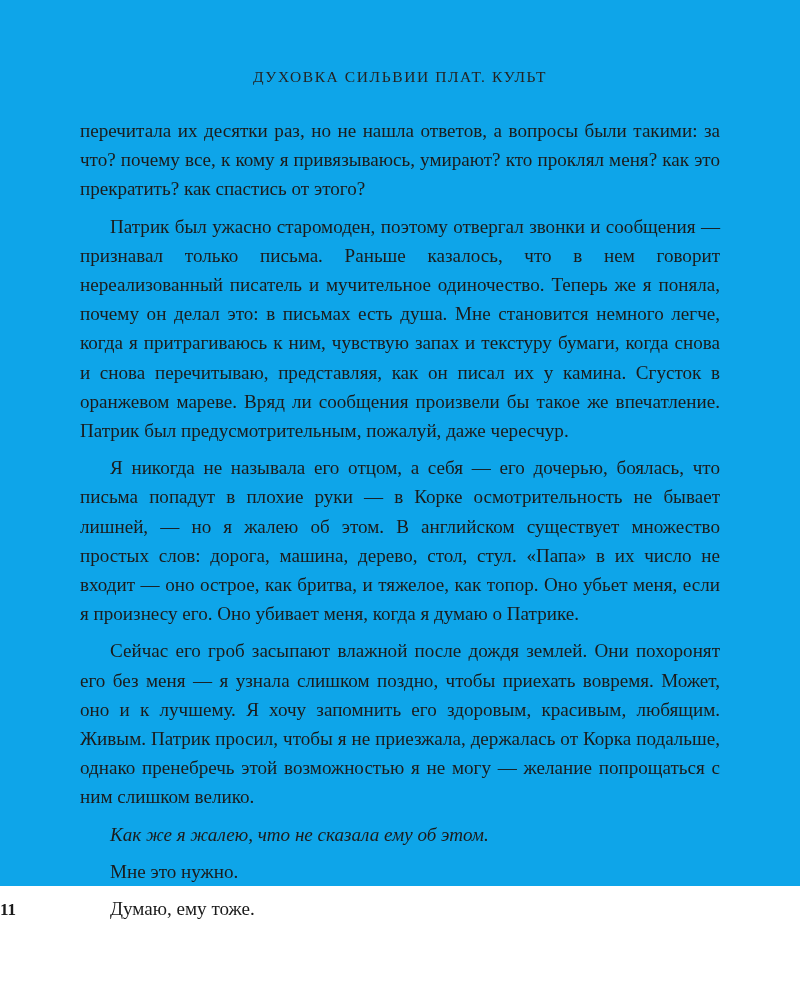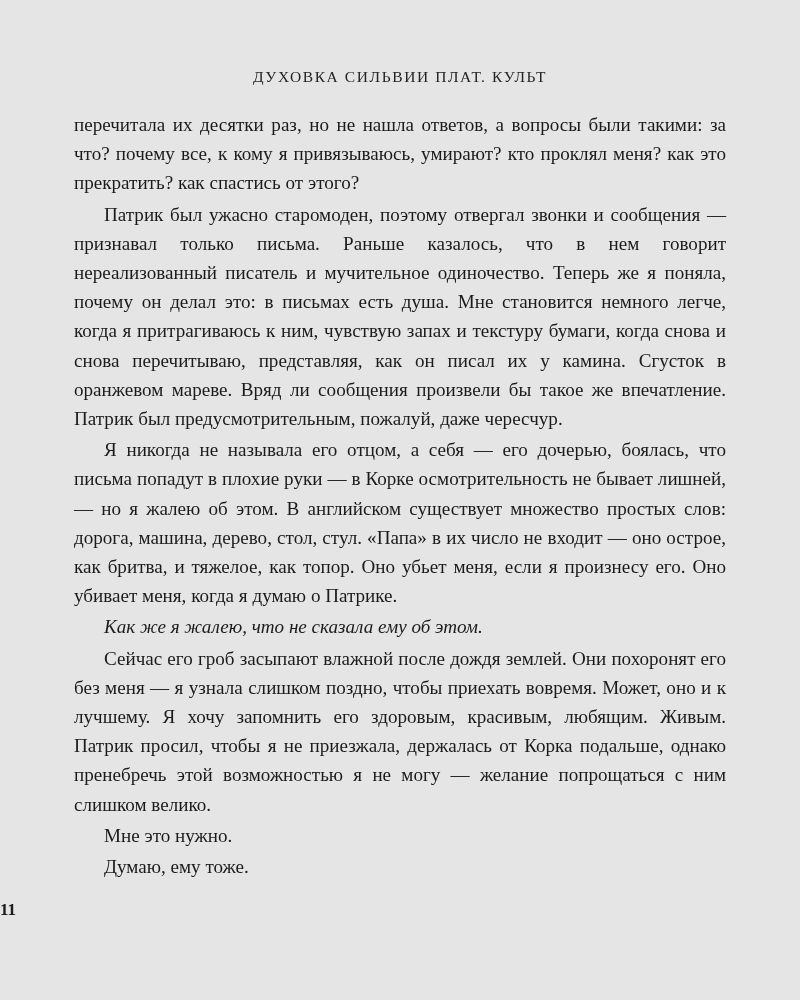--- a/index.html
+++ b/index.html
@@ -13,43 +13,43 @@
     position: relative;
     font-family: "Liberation Serif", "DejaVu Serif", serif;
     color: #1a1a1a;
     overflow: hidden;
   }
   .page {
     position: absolute;
     left: 0;
     top: 0;
     width: 800px;
-    height: 1000px;
-    background: #e5e5e5;
+    height: 886px;
+    background: #0ea5e9;
   }
   .running-head {
     position: absolute;
     left: 0;
     right: 0;
     top: 68px;
     text-align: center;
     font-size: 15.5px;
     letter-spacing: 1.6px;
     color: #232323;
     font-variant: small-caps;
     text-transform: uppercase;
   }
   .text-block {
     position: absolute;
     left: 72px;
     top: 108px;
     width: 656px;
   }
   p.para {
-    margin: 2px;
+    margin: 8px;
     font-size: 19.1px;
     line-height: 29.2px;
     text-align: justify;
     text-justify: inter-word;
     color: #1b1b1b;
     hyphens: manual;
   }
   p.indent {
     text-indent: 30px;
   }
@@ -72,21 +72,21 @@
 <body>
 
 <div class="page">
 
   <div class="running-head">Духовка Сильвии Плат. Культ</div>
 
   <div class="text-block">
     <p class="para">перечитала их десятки раз, но не нашла ответов, а вопросы были такими: за что? почему все, к кому я привязываюсь, умирают? кто проклял меня? как это прекратить? как спастись от этого?</p>
     <p class="para indent">Патрик был ужасно старомоден, поэтому отвергал звонки и сообщения — признавал только письма. Раньше казалось, что в нем говорит нереализованный писатель и мучительное одиночество. Теперь же я поняла, почему он делал это: в письмах есть душа. Мне становится немного легче, когда я притрагиваюсь к ним, чувствую запах и текстуру бумаги, когда снова и снова перечитываю, представляя, как он писал их у камина. Сгусток в оранжевом мареве. Вряд ли сообщения произвели бы такое же впечатление. Патрик был предусмотрительным, пожалуй, даже чересчур.</p>
     <p class="para indent">Я никогда не называла его отцом, а себя — его дочерью, боялась, что письма попадут в плохие руки — в Корке осмотрительность не бывает лишней, — но я жалею об этом. В английском существует множество простых слов: дорога, машина, дерево, стол, стул. «Папа» в их число не входит — оно острое, как бритва, и тяжелое, как топор. Оно убьет меня, если я произнесу его. Оно убивает меня, когда я думаю о Патрике.</p>
+    <p class="para indent">Сейчас его гроб засыпают влажной после дождя землей. Они похоронят его без меня — я узнала слишком поздно, чтобы приехать вовремя. Может, оно и к лучшему. Я хочу запомнить его здоровым, красивым, любящим. Живым. Патрик просил, чтобы я не приезжала, держалась от Корка подальше, однако пренебречь этой возможностью я не могу — желание попрощаться с ним слишком велико.</p>
     <p class="para italic">Как же я жалею, что не сказала ему об этом.</p>
-    <p class="para indent">Сейчас его гроб засыпают влажной после дождя землей. Они похоронят его без меня — я узнала слишком поздно, чтобы приехать вовремя. Может, оно и к лучшему. Я хочу запомнить его здоровым, красивым, любящим. Живым. Патрик просил, чтобы я не приезжала, держалась от Корка подальше, однако пренебречь этой возможностью я не могу — желание попрощаться с ним слишком велико.</p>
     <p class="para indent">Мне это нужно.</p>
     <p class="para indent">Думаю, ему тоже.</p>
   </div>
 
   <div class="folio">11</div>
 
 </div>
 
 </body></html>

